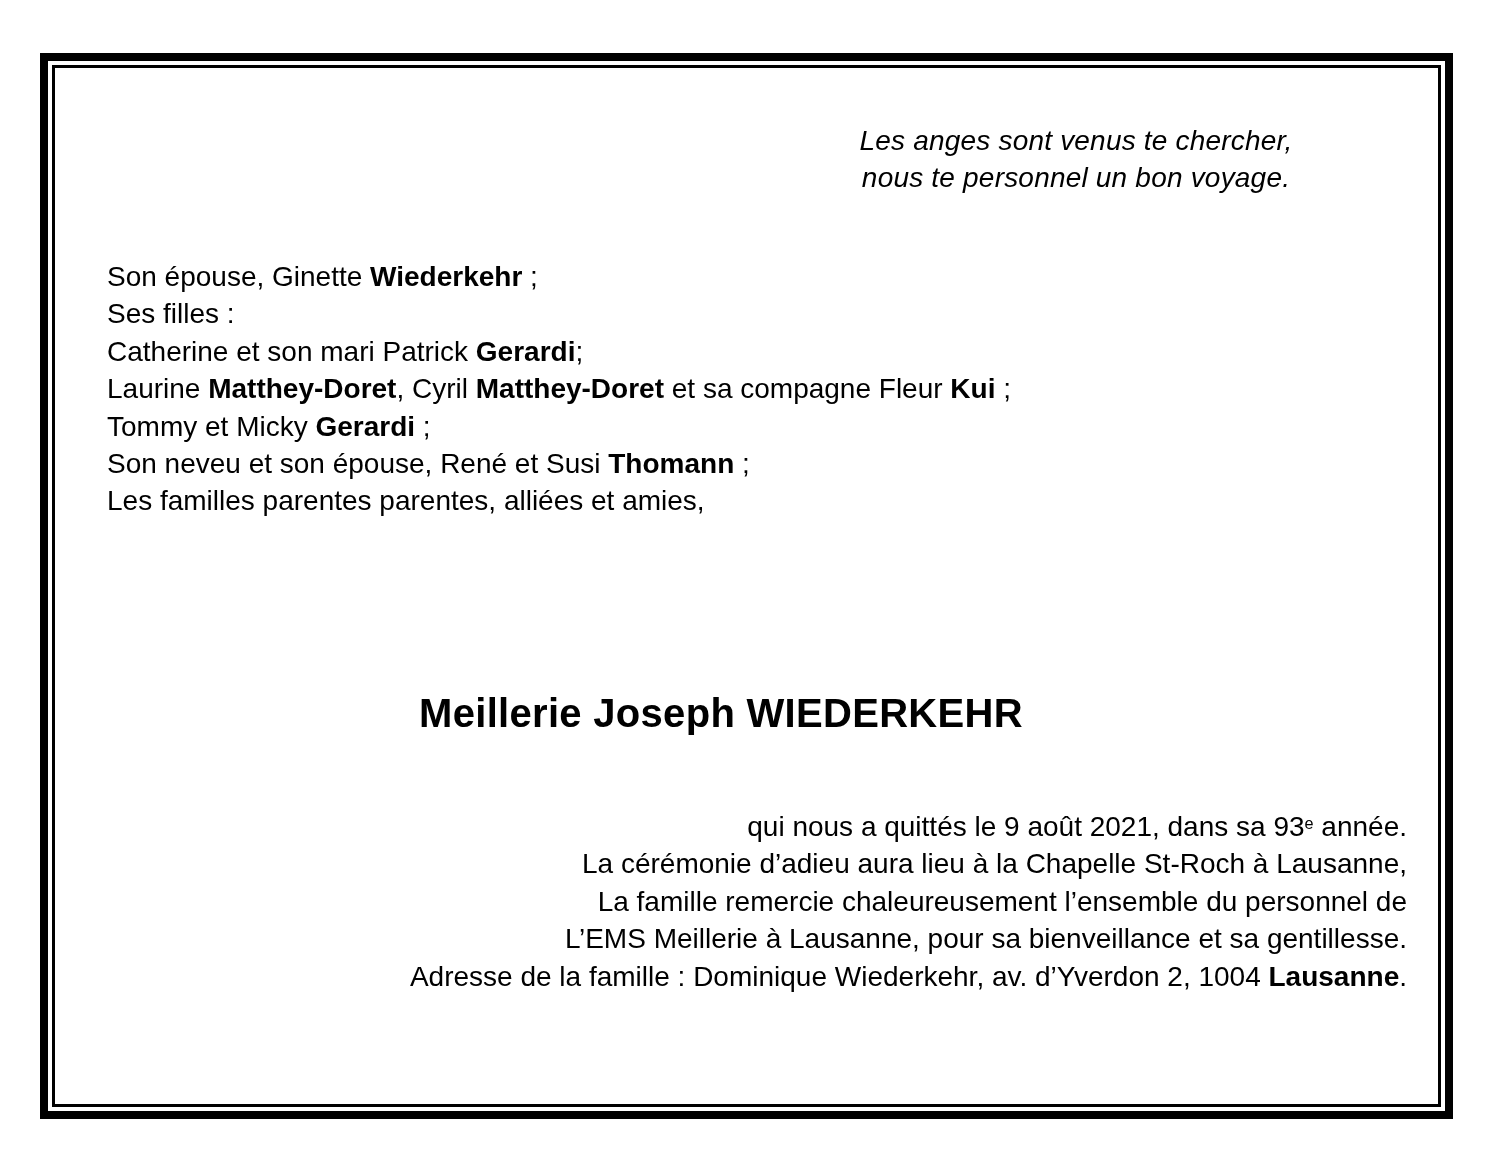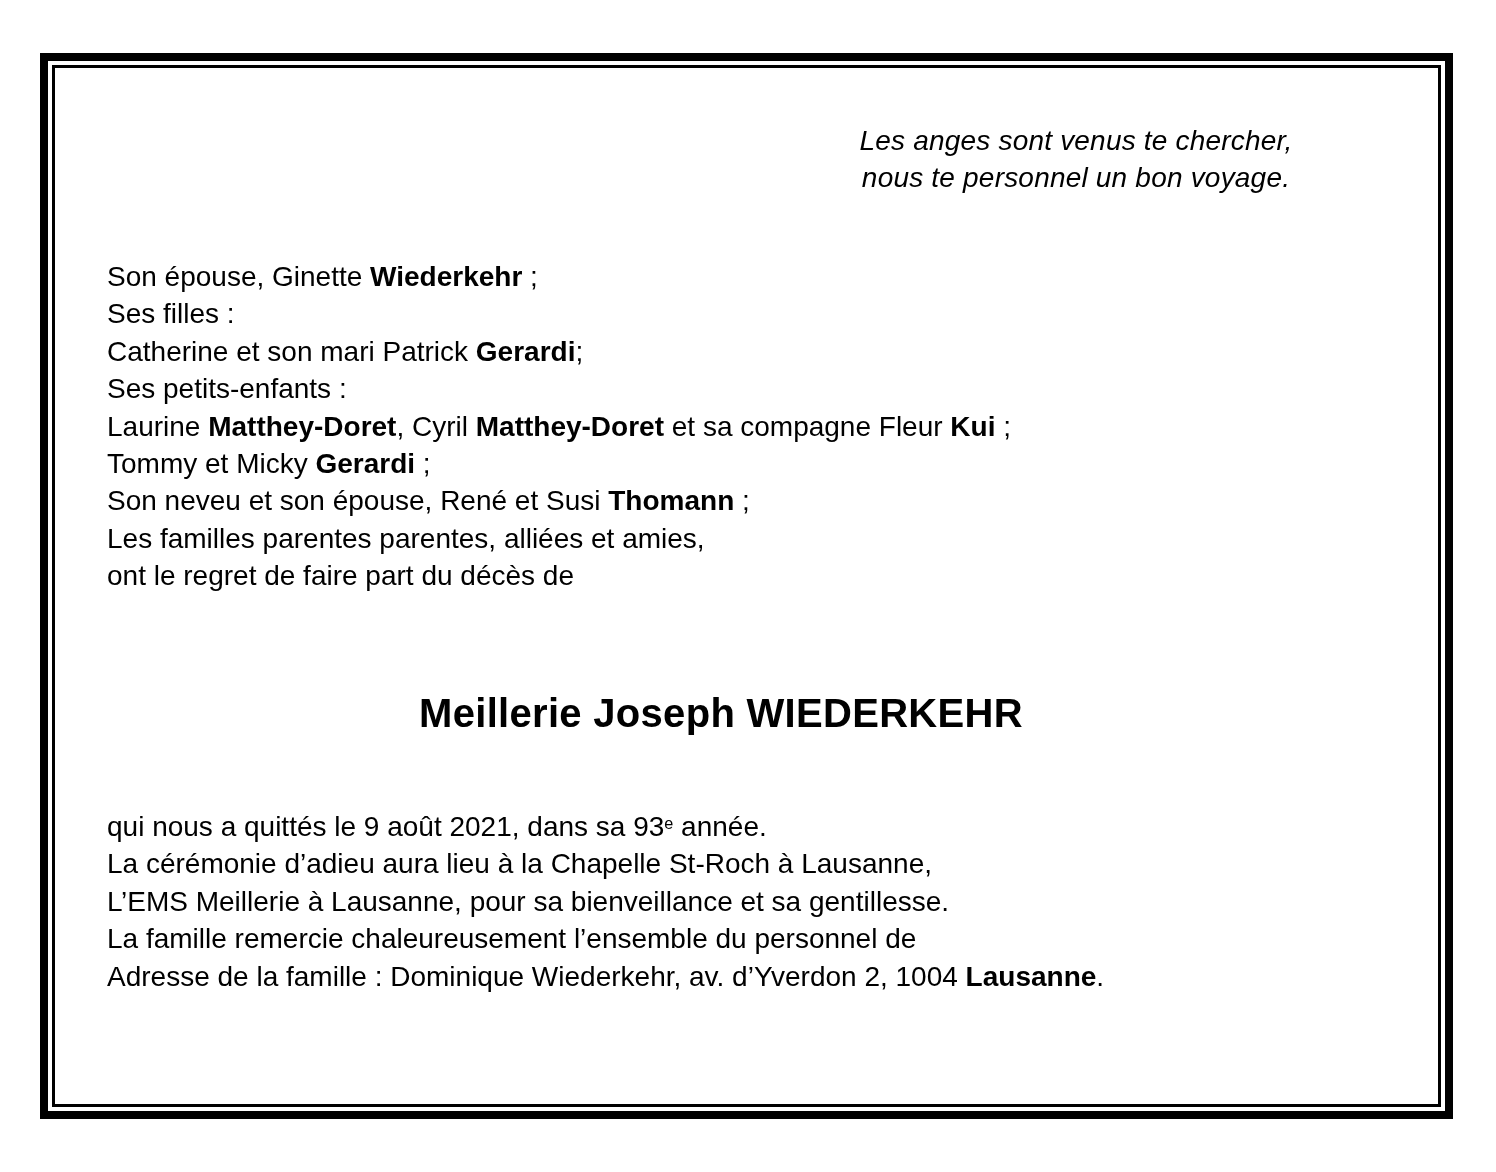--- a/index.html
+++ b/index.html
@@ -72,20 +72,21 @@
   }
 
   
   .details {
     position: absolute;
     left: 107px;
     top: 808px;
     width: 1300px;
     font-size: 28px;
     line-height: 37.4px;
+    text-align: right;
   }
 
   .b { font-weight: bold; }
 
   sup.sup {
     font-size: 0.58em;
     line-height: 0;
     position: relative;
     top: -0.45em;
     vertical-align: baseline;
@@ -100,29 +101,27 @@
 
 <div class="quote">
   <div>Les anges sont venus te chercher,</div>
   <div>nous te personnel un bon voyage.</div>
 </div>
 
 <div class="family">
     <div><span>Son épouse, Ginette </span><span class="b">Wiederkehr</span><span> ;</span></div>
     <div><span>Ses filles :</span></div>
     <div><span>Catherine et son mari Patrick </span><span class="b">Gerardi</span><span>;</span></div>
-    <div><span>Ses petits-enfants :</span></div>
     <div><span>Laurine </span><span class="b">Matthey-Doret</span><span>, Cyril </span><span class="b">Matthey-Doret</span><span> et sa compagne Fleur </span><span class="b">Kui</span><span> ;</span></div>
     <div><span>Tommy et Micky </span><span class="b">Gerardi</span><span> ;</span></div>
     <div><span>Son neveu et son épouse, René et Susi </span><span class="b">Thomann</span><span> ;</span></div>
     <div><span>Les familles parentes parentes, alliées et amies,</span></div>
-    <div><span>ont le regret de faire part du décès de</span></div>
   </div>
 
 <div class="title">Meillerie Joseph WIEDERKEHR</div>
 
 <div class="details">
     <div><span>qui nous a quittés le 9 août 2021, dans sa 93</span><sup class="sup">e</sup><span> année.</span></div>
     <div><span>La cérémonie d’adieu aura lieu à la Chapelle St-Roch à Lausanne,</span></div>
+    <div><span>La famille remercie chaleureusement l’ensemble du personnel de</span></div>
     <div><span>L’EMS Meillerie à Lausanne, pour sa bienveillance et sa gentillesse.</span></div>
-    <div><span>La famille remercie chaleureusement l’ensemble du personnel de</span></div>
     <div><span>Adresse de la famille : Dominique Wiederkehr, av. d’Yverdon 2, 1004 </span><span class="b">Lausanne</span><span>.</span></div>
   </div>
 
 </body></html>

